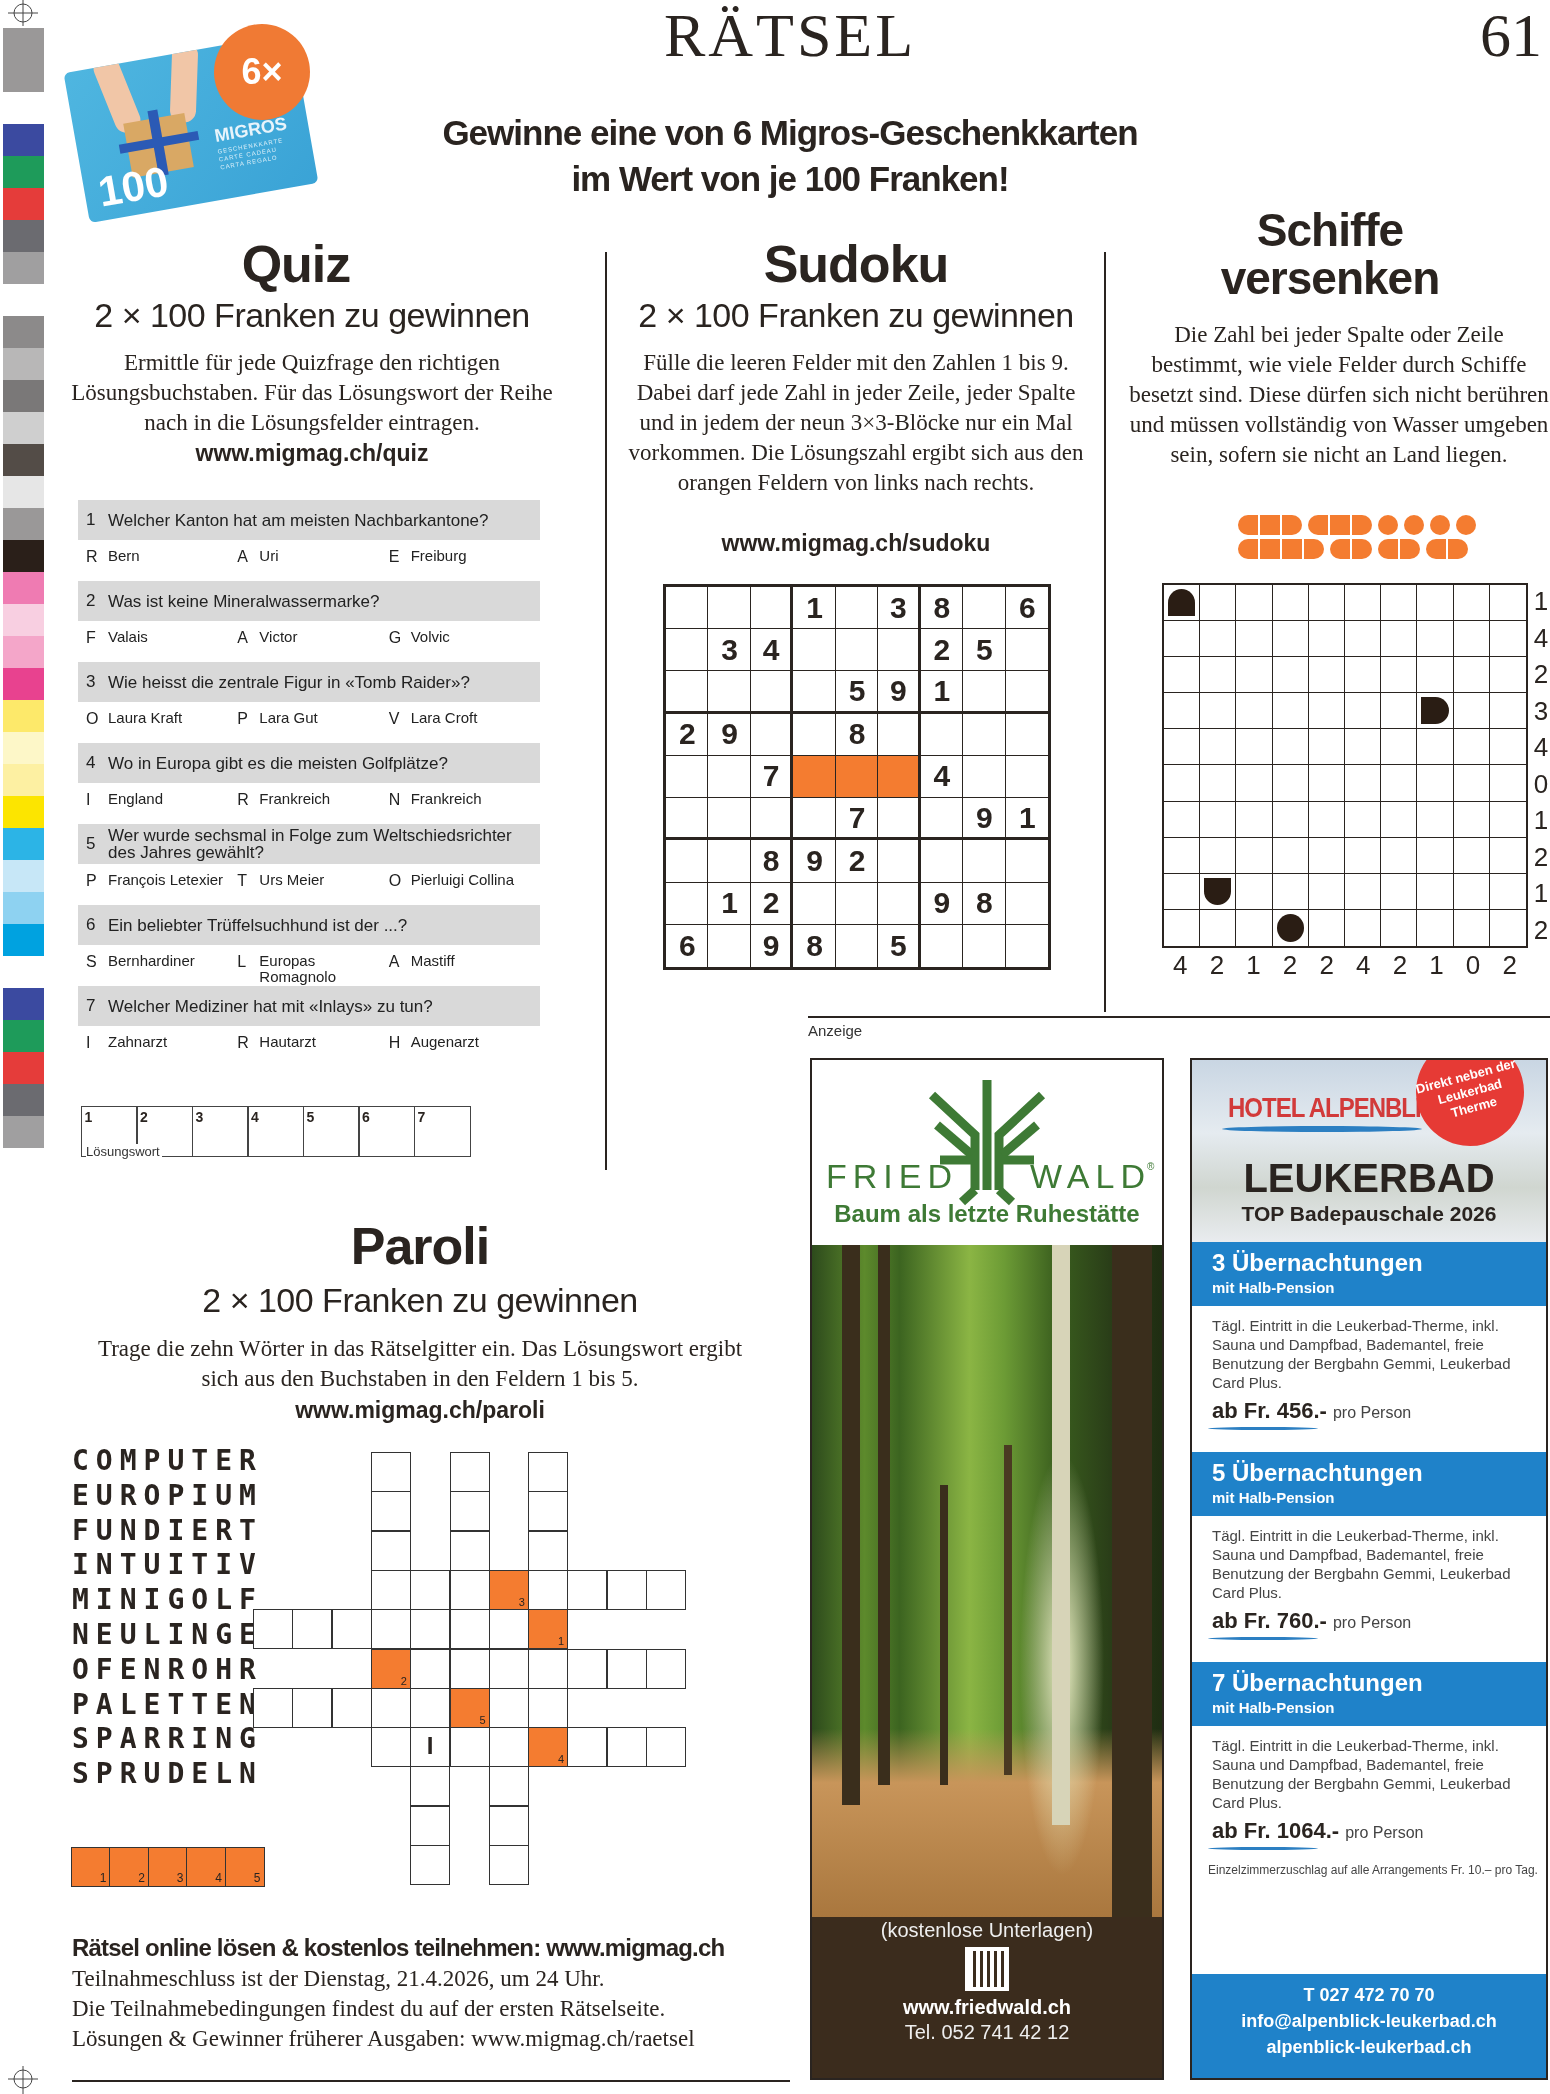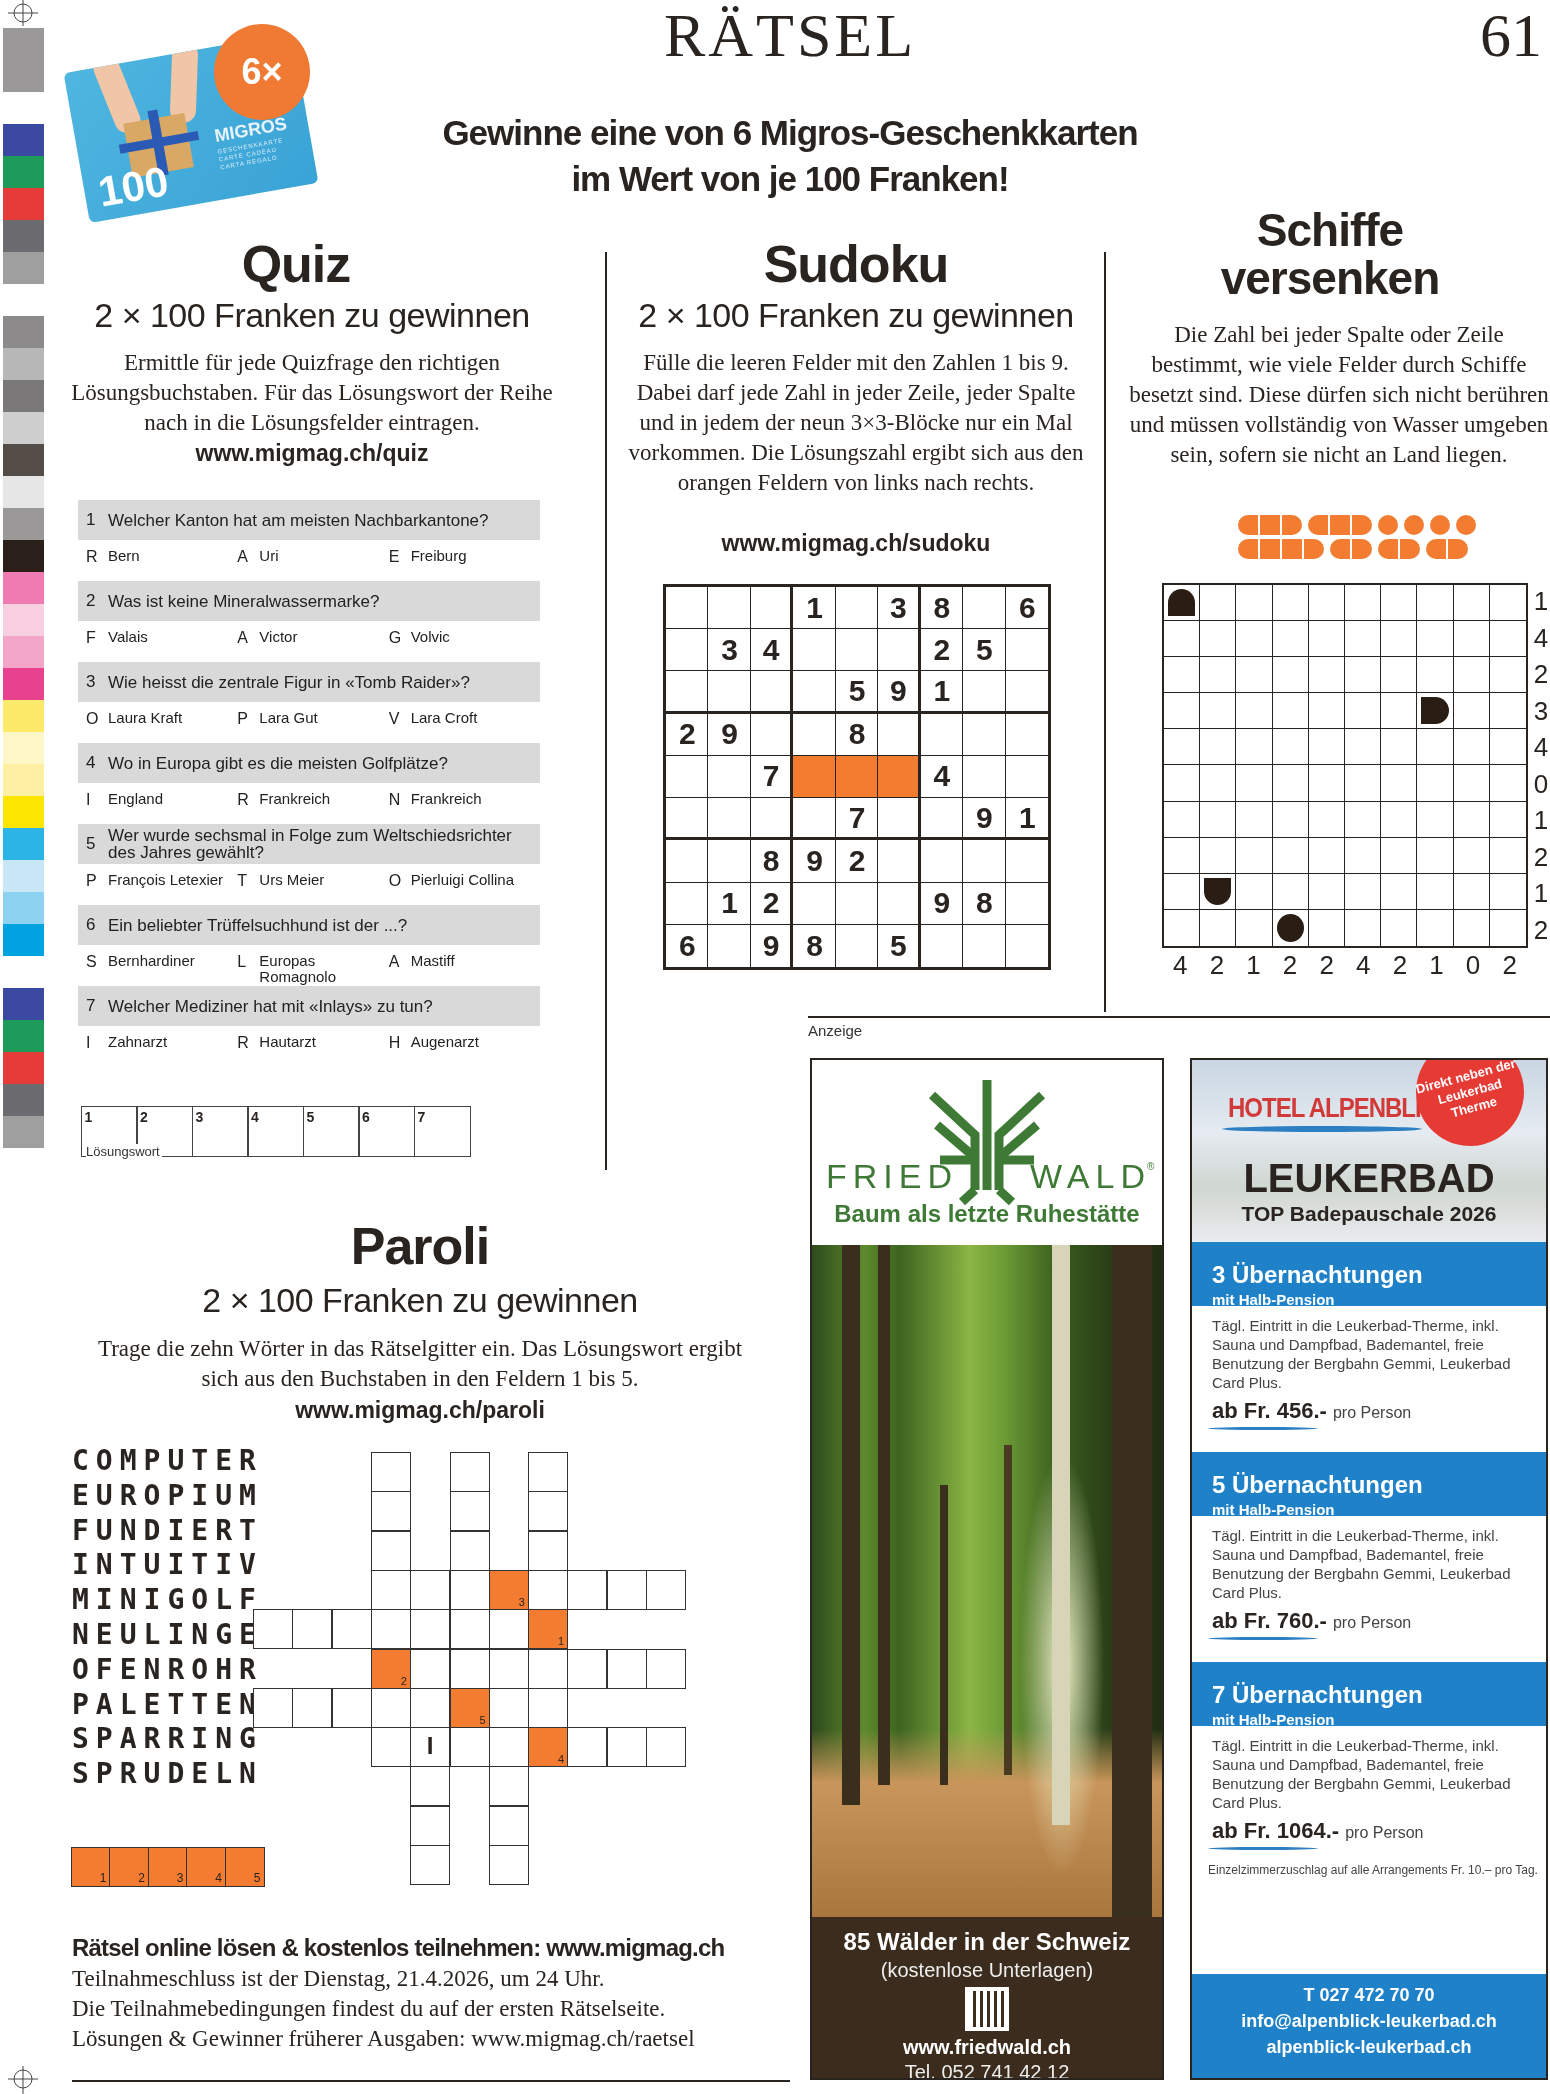--- a/index.html
+++ b/index.html
@@ -119,21 +119,21 @@
   #fw-tel { font-size: 20px; line-height: 26px; color: #eee; }
 
   #alpenblick { left: 1190px; top: 1058px; width: 358px; height: 1022px; border: 2px solid #2a2420; background: #fff; overflow: hidden; }
   #ab-hero { position: absolute; left: 0; top: 0; width: 354px; height: 182px; background: linear-gradient(180deg, #c9d6e3 0%, #e5ebf0 40%, #d0d6d0 70%, #e9ecef 100%); }
   #ab-hotel { position: absolute; left: 36px; top: 34px; color: #d23a3a; font-size: 24px; font-weight: bold; letter-spacing: -1px; transform: scaleY(1.15); }
   #ab-swoosh { position: absolute; left: 30px; top: 66px; width: 200px; height: 6px; border-radius: 50%; background: #2c7fc2; }
   #ab-badge { position: absolute; left: 224px; top: -22px; width: 108px; height: 108px; border-radius: 50%; background: #e63a35; color: #fff; font-size: 13px; font-weight: bold; text-align: center; padding-top: 30px; line-height: 16px; transform: rotate(-15deg); }
   #ab-title { position: absolute; left: 0; top: 96px; width: 354px; text-align: center; font-size: 40px; font-weight: bold; color: #2a2420; }
   #ab-subtitle { position: absolute; left: 0; top: 142px; width: 354px; text-align: center; font-size: 21px; font-weight: bold; color: #2a2420; }
   .ab-band { position: absolute; left: 0; width: 354px; height: 64px; background: #1f82c9; color: #fff; padding: 6px 20px; }
-  .ab-band .t1 { font-size: 24px; font-weight: bold; line-height: 30px; margin-top: 12px; }
+  .ab-band .t1 { font-size: 24px; font-weight: bold; line-height: 30px; }
   .ab-band .t2 { font-size: 15px; font-weight: bold; line-height: 20px; }
   .ab-desc { position: absolute; left: 20px; width: 320px; font-size: 15px; line-height: 19px; color: #444; }
   .ab-price { position: absolute; left: 20px; font-size: 22px; font-weight: bold; color: #2a2420; }
   .ab-price .pp { font-size: 16px; font-weight: normal; color: #444; margin-left: 6px; }
   .ab-price::after { content: ""; position: absolute; left: -4px; bottom: -6px; width: 110px; height: 3px; border-radius: 50%; background: #2c7fc2; }
   .ab-small { position: absolute; left: 16px; width: 330px; font-size: 12px; line-height: 16px; color: #444; }
   .ab-info { position: absolute; left: 16px; width: 330px; font-size: 15px; line-height: 19px; color: #444; }
   #ab-contact { position: absolute; left: 0; top: 914px; width: 354px; height: 106px; background: #1f82c9; color: #fff; text-align: center; padding-top: 8px; font-weight: bold; font-size: 18px; line-height: 26px; }
 
   .regmark { width: 30px; height: 30px; }
@@ -765,21 +765,20 @@
   <div id="fw-tagline">Baum als letzte Ruhestätte</div>
   <div id="fw-photo">
     <div class="trunk" style="left:30px;top:0;width:18px;height:560px;"></div>
     <div class="trunk" style="left:66px;top:0;width:12px;height:540px;"></div>
     <div class="trunk" style="left:128px;top:240px;width:8px;height:300px;"></div>
     <div class="trunk" style="left:192px;top:200px;width:8px;height:330px;background:#4a3a22;"></div>
     <div class="trunk" style="left:240px;top:0;width:18px;height:580px;background:#d7d4b8;"></div>
     <div class="trunk" style="left:300px;top:0;width:40px;height:672px;"></div>
   </div>
   <div id="fw-bottom">
-    <div id="fw-headline">85 Wälder in der Schweiz</div>
     <div id="fw-sub">(kostenlose Unterlagen)</div>
     <div id="fw-qr"></div>
     <div id="fw-url">www.friedwald.ch</div>
     <div id="fw-tel">Tel. 052 741 42 12</div>
   </div>
 </div>
 
 <div id="alpenblick" class="abs">
   <div id="ab-hero"></div>
   <div id="ab-hotel">HOTEL ALPENBLICK</div>

